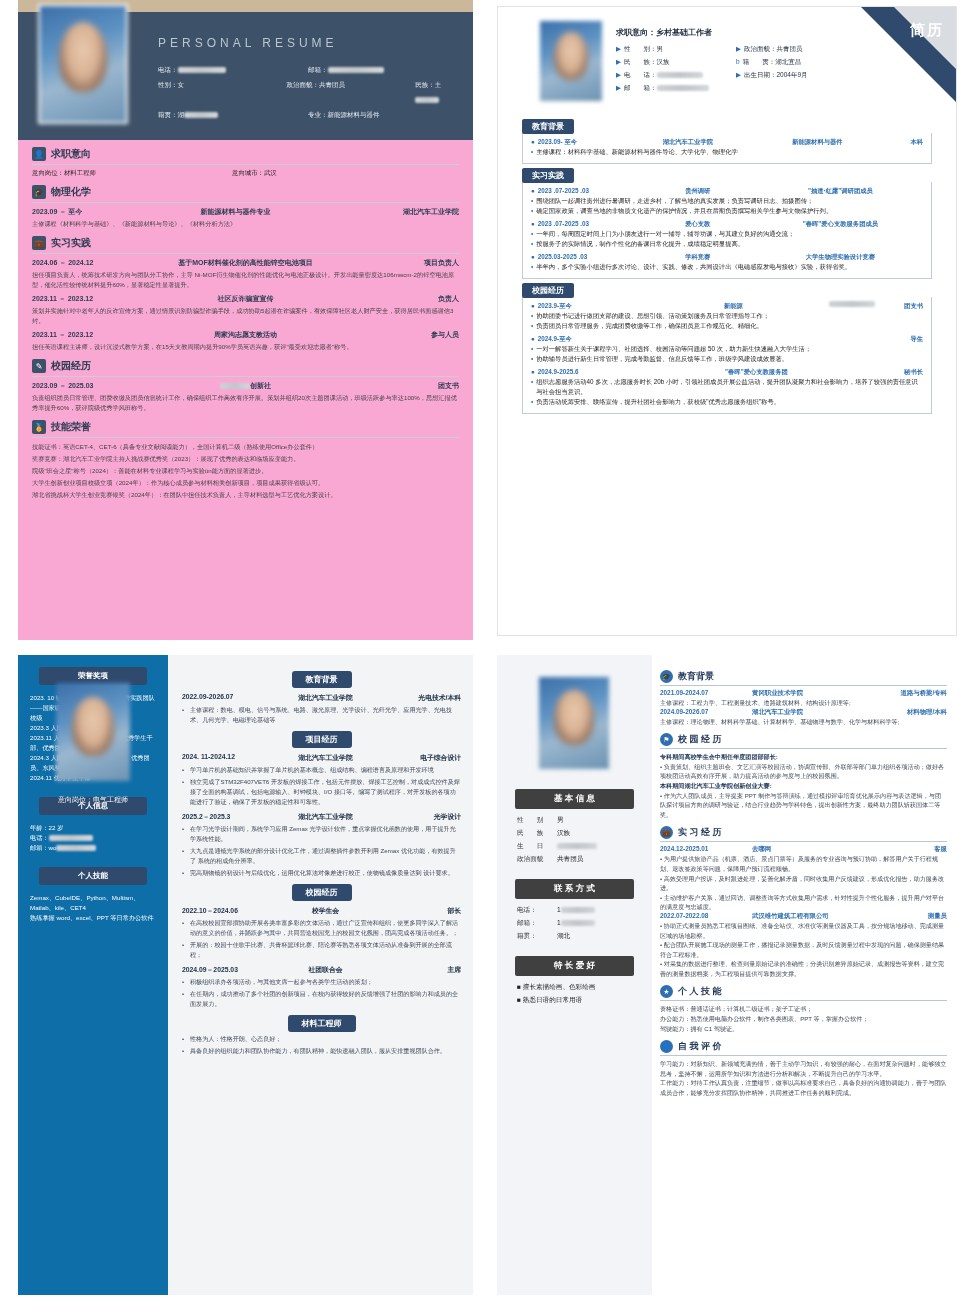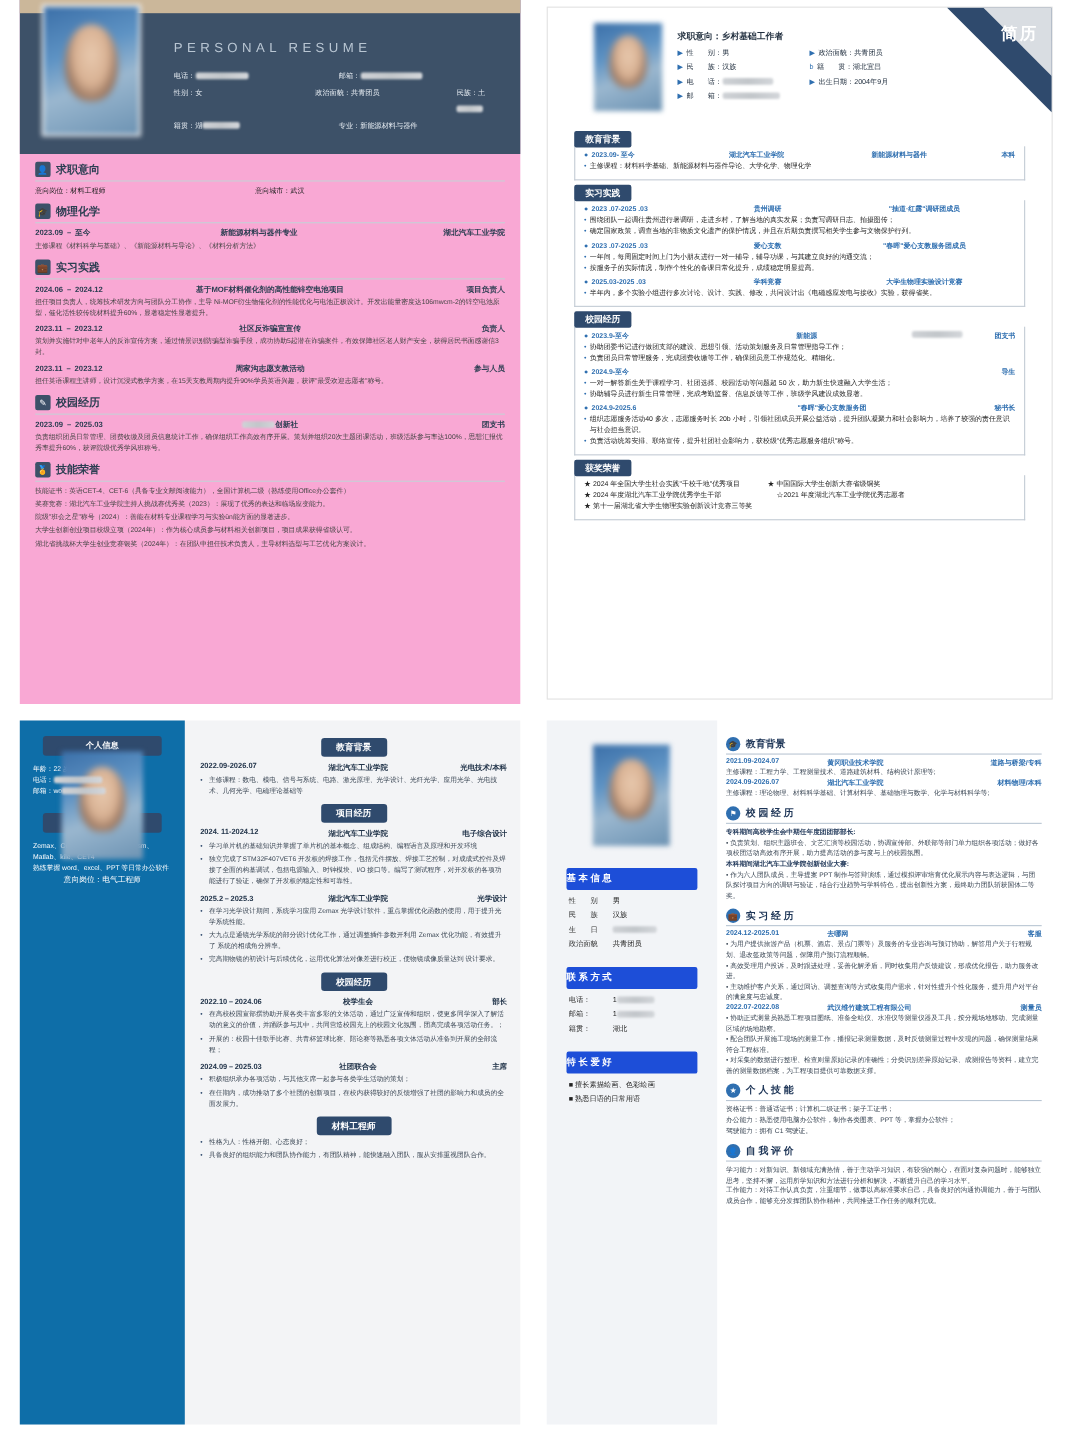--- a/index.html
+++ b/index.html
@@ -82,21 +82,21 @@
   .r3row .d { width:78px; }
   .r3row .m { flex:1; text-align:center; }
   .r3row .r { width:70px; text-align:right; }
   .bul { font-size:6.1px; line-height:10px; color:#3a4654; margin-top:2px; padding-left:8px; position:relative; }
   .bul::before { content:"•"; position:absolute; left:0; color:#2f4a6d; }
 
   
   .q4 { position:absolute; left:497px; top:655px; width:460px; height:640px; background:#fff; }
   .q4-left { position:absolute; left:0; top:0; width:155px; height:100%; background:#f2f4f7; }
   .q4-photo { position:absolute; left:42px; top:22px; width:70px; height:92px; }
-  .q4-hdr { margin:14px 18px 4px; background:#1d4ed8; color:#fff; font-size:8.5px; font-weight:bold; text-align:left; padding:4px 0; border-radius:2px; }
+  .q4-hdr { margin:14px 18px 4px; background:#404040; color:#fff; font-size:8.5px; font-weight:bold; text-align:center; padding:4px 0; border-radius:2px; }
   .q4-item { font-size:6.6px; line-height:13px; padding:0 20px; display:flex; }
   .q4-item .k { width:40px; color:#333; }
   .q4-right { position:absolute; left:155px; top:0; right:0; height:100%; padding:8px 10px 0 8px; }
   .q4-sec-h { display:flex; align-items:center; gap:5px; margin-top:7px; }
   .circ { width:13px; height:13px; border-radius:50%; background:#2f6fb0; color:#fff; font-size:7px; display:flex; align-items:center; justify-content:center; }
   .q4-sec-t { font-size:9px; font-weight:bold; color:#1d3557; }
   .q4-hr { height:1px; background:#b9c6d3; margin:2px 0 3px; }
   .q4row { display:flex; font-size:6.4px; color:#2f6fb0; font-weight:bold; }
   .q4row .d { width:92px; }
   .q4row .m { flex:1; }
@@ -347,42 +347,37 @@
             <span class="dot">•</span>
             <span>组织志愿服务活动40 多次，志愿服务时长 20b 小时，引领社团成员开展公益活动，提升团队凝聚力和社会影响力，培养了较强的责任意识与社会担当意识。</span>
           </div>
         <div class="q2-line">
             <span class="dot">•</span>
             <span>负责活动统筹安排、联络宣传，提升社团社会影响力，获校级"优秀志愿服务组织"称号。</span>
           </div>
       </div>
     </div>
 
-    <div class="q2-sec">
-      <div class="q2-sec-h">获奖荣誉</div>
-      <div class="q2-box">
-        <div class="q2-line">
-            <span>★ 2024 年全国大学生社会实践"千校千地"优秀项目　　　　★ 中国国际大学生创新大赛省级铜奖</span>
-          </div>
-        <div class="q2-line">
-            <span>★ 2024 年度湖北汽车工业学院优秀学生干部　　　　　　　　☆2021 年度湖北汽车工业学院优秀志愿者</span>
-          </div>
-        <div class="q2-line">
-            <span>★ 第十一届湖北省大学生物理实验创新设计竞赛三等奖</span>
-          </div>
-      </div>
-    </div>
 
   </div>
 
   <div class="q3">
     <div class="q3-left">
       <div class="q3-photo photo"></div>
       <div class="q3-pos">意向岗位：电气工程师</div>
 
+      <div style="margin-top:12px">
+        <div class="pill">荣誉奖项</div>
+        <div class="q3-txt">2023. 10  镇头头的三下乡国家级优秀实践团队——国家级</div>
+        <div class="q3-txt">校级</div>
+        <div class="q3-txt">2023.3  人民奖学金</div>
+        <div class="q3-txt">2023.11 人民奖学金、三好学生、优秀学生干部、优秀团员</div>
+        <div class="q3-txt">2024.3  人民奖学金、优秀学生干部、优秀团员、东风奖学金</div>
+        <div class="q3-txt">2024.11 优秀学生干部</div>
+      </div>
 
       <div style="margin-top:14px">
         <div class="pill">个人信息</div>
         <div class="q3-txt">年龄：22 岁</div>
         <div class="q3-txt"><span>电话：</span><span class="blur" style="width:44px"></span></div>
         <div class="q3-txt"><span>邮箱：wo</span><span class="blur" style="width:40px"></span></div>
       </div>
 
       <div style="margin-top:14px">
         <div class="pill">个人技能</div>

